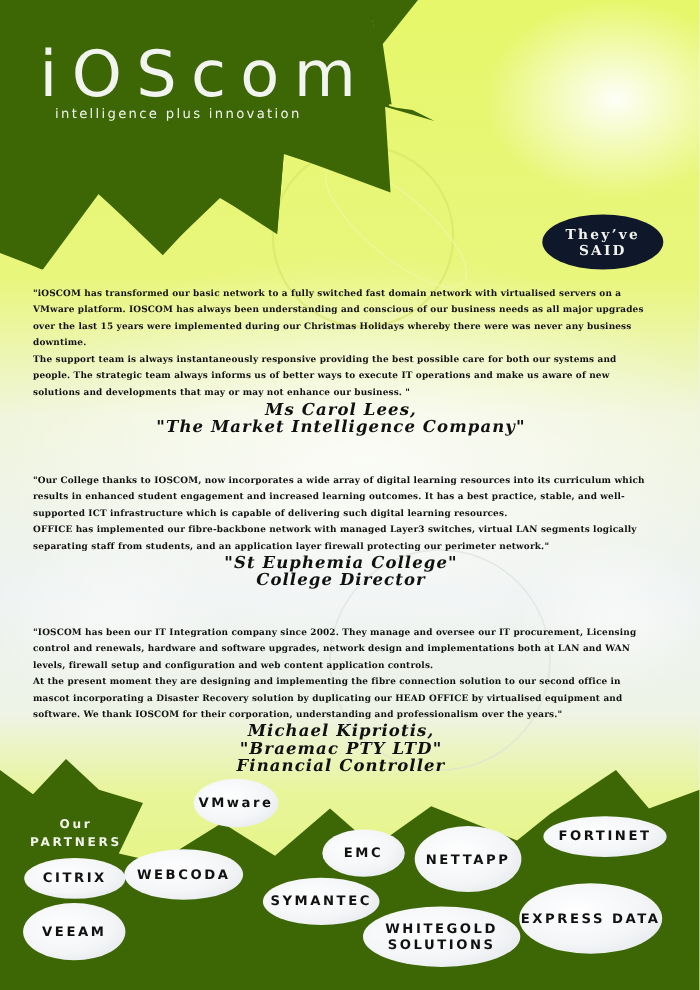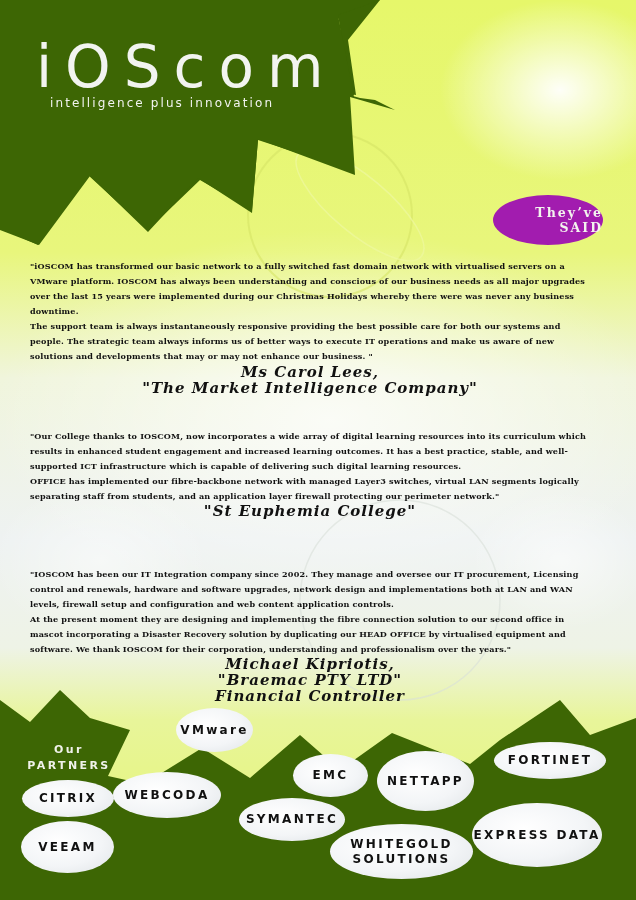--- a/index.html
+++ b/index.html
@@ -1,20 +1,20 @@
 <!DOCTYPE html>
 <html><head>
 <meta charset="utf-8">
 <style>
   html, body { margin:0; padding:0; }
   body { width:636px; height:900px; position:relative; overflow:hidden; background:#eef4e8; font-family:"DejaVu Serif", serif; }
   .bg-layer { position:absolute; left:0; top:0; width:636px; height:900px; }
   .logo-title { position:absolute; left:36px; top:38px; color:#f2f4f0; font-family:"DejaVu Sans", sans-serif; font-size:58px; letter-spacing:13px; line-height:1; font-weight:normal; }
   .logo-tag { position:absolute; left:38px; top:96px; color:#f2f4f0; font-family:"DejaVu Sans", sans-serif; font-size:12px; letter-spacing:2.1px;margin-left:12px; }
-  .said-badge { position:absolute; left:493px; top:195px; width:110px; height:50px; border-radius:50%; background:#a21caf; color:#f3f3ee; text-align:right; font-family:"DejaVu Serif", serif; font-weight:bold; font-size:12.5px; letter-spacing:2px; line-height:15px; display:flex; flex-direction:column; justify-content:center; }
+  .said-badge { position:absolute; left:493px; top:195px; width:110px; height:50px; border-radius:50%; background:#0f172a; color:#f3f3ee; text-align:center; font-family:"DejaVu Serif", serif; font-weight:bold; font-size:12.5px; letter-spacing:2px; line-height:15px; display:flex; flex-direction:column; justify-content:center; }
   .testimonial { position:absolute; left:30px; width:560px; color:#111; font-family:"DejaVu Serif", serif; font-weight:bold; font-size:8.1px; line-height:15px; letter-spacing:0.15px; }
   .testimonial p { margin:0; }
   .attrib { position:absolute; left:120px; width:380px; text-align:center; font-family:"DejaVu Serif", serif; font-style:italic; font-weight:bold; font-size:15px; line-height:16px; letter-spacing:1px; color:#111; }
   .attrib div { margin:0; }
   .partners-label { position:absolute; left:27px; top:742px; width:84px; text-align:center; color:#f0f2ea; font-family:"DejaVu Sans", sans-serif; font-weight:bold; font-size:11px; letter-spacing:2.4px; line-height:16px; }
   .partner { position:absolute; border-radius:50%; background:radial-gradient(ellipse at 40% 40%, #ffffff 0%, #f3f5f7 55%, #dfe3e6 100%); display:flex; align-items:center; justify-content:center; text-align:center; font-family:"DejaVu Sans", sans-serif; font-weight:bold; font-size:12px; letter-spacing:2.3px; color:#111; line-height:15px; cursor:pointer; }
 </style>
 </head>
 <body>
 
@@ -67,20 +67,21 @@
   <div>Ms Carol Lees,</div>
   <div>"The Market Intelligence Company"</div>
 </div>
 
 <div class="testimonial" style="top:429px;">
   <p>"Our College thanks to IOSCOM, now incorporates a wide array of digital learning resources into its curriculum which results in enhanced student engagement and increased learning outcomes. It has a best practice, stable, and well-supported ICT infrastructure which is capable of delivering such digital learning resources.</p>
   <p>OFFICE has implemented our fibre-backbone network with managed Layer3 switches, virtual LAN segments logically separating staff from students, and an application layer firewall protecting our perimeter network."</p>
 </div>
 <div class="attrib" style="top:503px;">
   <div>"St Euphemia College"</div>
+  <div>College Director</div>
 </div>
 
 <div class="testimonial" style="top:567px;">
   <p>"IOSCOM has been our IT Integration company since 2002. They manage and oversee our IT procurement, Licensing control and renewals, hardware and software upgrades, network design and implementations both at LAN and WAN levels, firewall setup and configuration and web content application controls.</p>
   <p>At the present moment they are designing and implementing the fibre connection solution to our second office in mascot incorporating a Disaster Recovery solution by duplicating our HEAD OFFICE by virtualised equipment and software. We thank IOSCOM for their corporation, understanding and professionalism over the years."</p>
 </div>
 <div class="attrib" style="top:656px;">
   <div>Michael Kipriotis,</div>
   <div>"Braemac PTY LTD"</div>
   <div>Financial Controller</div>

